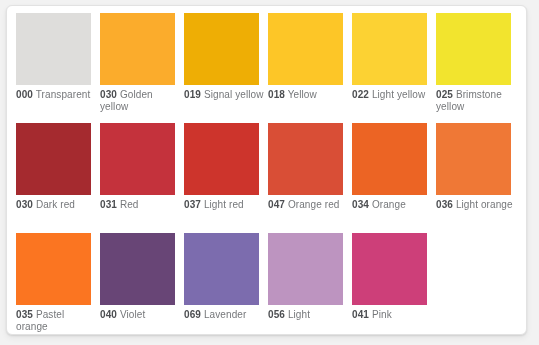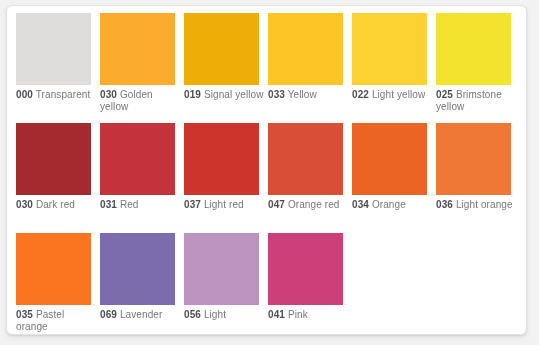--- a/index.html
+++ b/index.html
@@ -77,21 +77,21 @@
       <div class="swatch-cell">
         <span class="swatch-chip" style="background-color: rgb(251, 172, 44);"></span>
         <div class="swatch-label"><span class="swatch-code">030</span> <span class="swatch-name">Golden yellow</span></div>
       </div>
       <div class="swatch-cell">
         <span class="swatch-chip" style="background-color: rgb(238, 174, 5);"></span>
         <div class="swatch-label"><span class="swatch-code">019</span> <span class="swatch-name">Signal yellow</span></div>
       </div>
       <div class="swatch-cell">
         <span class="swatch-chip" style="background-color: rgb(253, 198, 39);"></span>
-        <div class="swatch-label"><span class="swatch-code">033</span> <span class="swatch-name">Yellow</span></div>
+        <div class="swatch-label"><span class="swatch-code">018</span> <span class="swatch-name">Yellow</span></div>
       </div>
       <div class="swatch-cell">
         <span class="swatch-chip" style="background-color: rgb(252, 210, 51);"></span>
         <div class="swatch-label"><span class="swatch-code">022</span> <span class="swatch-name">Light yellow</span></div>
       </div>
       <div class="swatch-cell">
         <span class="swatch-chip" style="background-color: rgb(242, 228, 46);"></span>
         <div class="swatch-label"><span class="swatch-code">025</span> <span class="swatch-name">Brimstone yellow</span></div>
       </div>
       <div class="swatch-cell">
@@ -116,20 +116,24 @@
       </div>
       <div class="swatch-cell">
         <span class="swatch-chip" style="background-color: rgb(239, 120, 54);"></span>
         <div class="swatch-label"><span class="swatch-code">036</span> <span class="swatch-name">Light orange</span></div>
       </div>
       <div class="swatch-cell">
         <span class="swatch-chip" style="background-color: rgb(251, 117, 33);"></span>
         <div class="swatch-label"><span class="swatch-code">035</span> <span class="swatch-name">Pastel orange</span></div>
       </div>
       <div class="swatch-cell">
+        <span class="swatch-chip" style="background-color: rgb(104, 69, 118);"></span>
+        <div class="swatch-label"><span class="swatch-code">040</span> <span class="swatch-name">Violet</span></div>
+      </div>
+      <div class="swatch-cell">
         <span class="swatch-chip" style="background-color: rgb(124, 108, 174);"></span>
         <div class="swatch-label"><span class="swatch-code">069</span> <span class="swatch-name">Lavender</span></div>
       </div>
       <div class="swatch-cell">
         <span class="swatch-chip" style="background-color: rgb(189, 148, 192);"></span>
         <div class="swatch-label"><span class="swatch-code">056</span> <span class="swatch-name">Light</span></div>
       </div>
       <div class="swatch-cell">
         <span class="swatch-chip" style="background-color: rgb(205, 63, 121);"></span>
         <div class="swatch-label"><span class="swatch-code">041</span> <span class="swatch-name">Pink</span></div>

